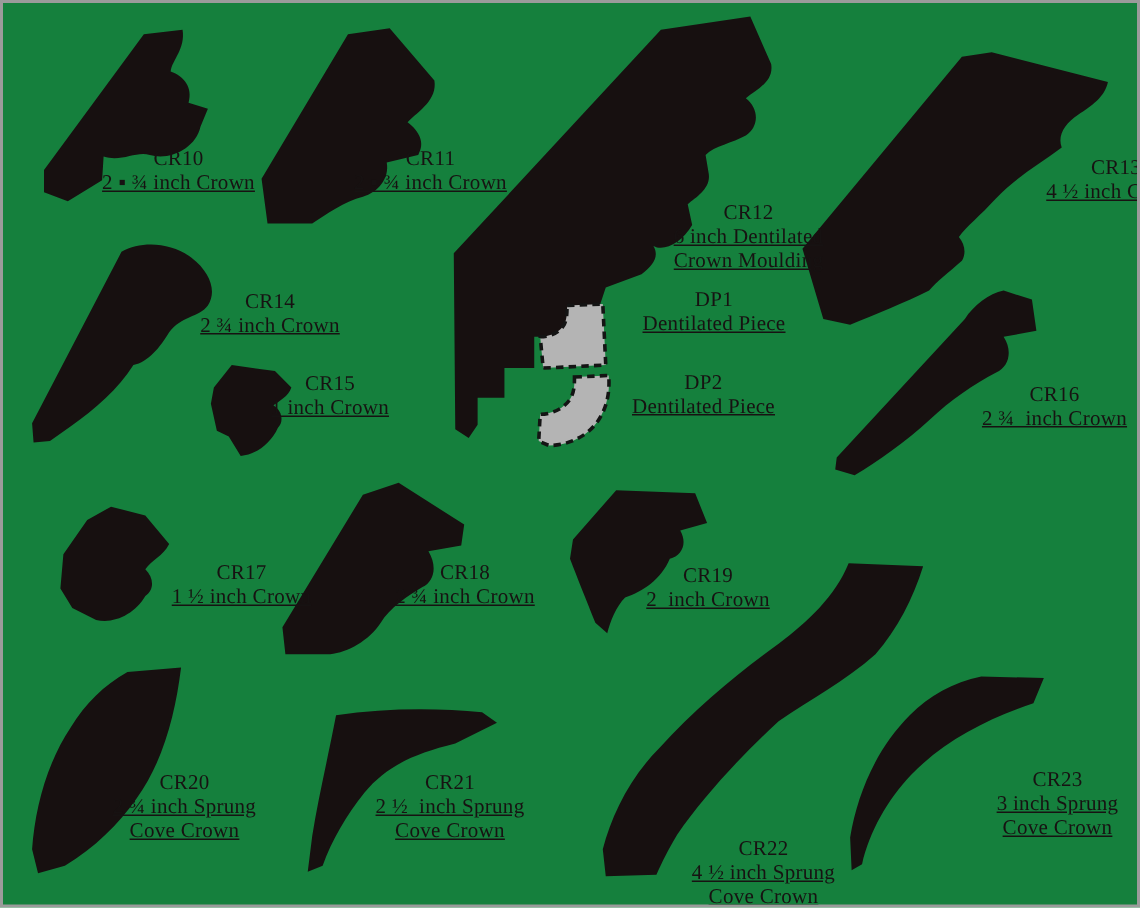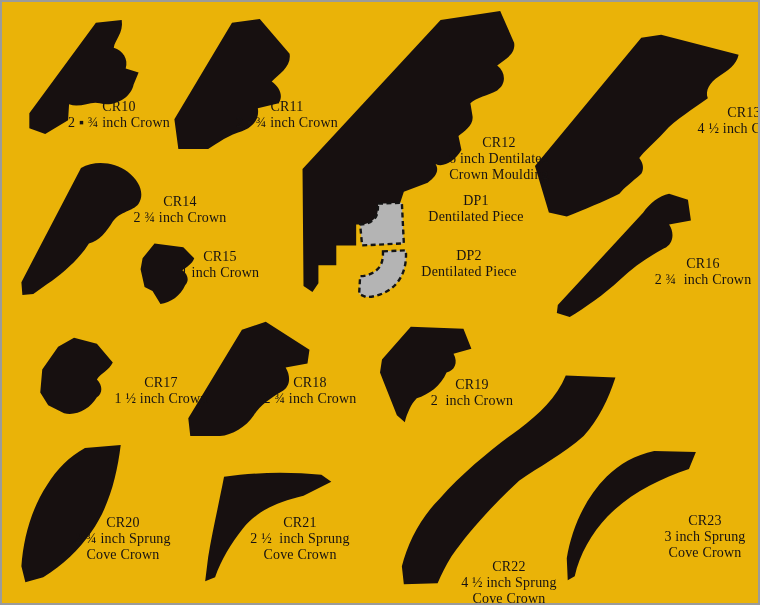--- a/index.html
+++ b/index.html
@@ -1,37 +1,37 @@
 <!DOCTYPE html>
 <html><head>
 <meta charset="utf-8">
 <style>
   html,body{margin:0;padding:0;background:#fff;}
   .canvas{
     position:relative;
     width:760px;height:605px;
     box-sizing:border-box;
-    background:#eab308;
+    background:#15803d;
     border:2px solid #9b9b9b;
     overflow:hidden;
     font-family:"Liberation Serif", serif;
   }
   .canvas svg{position:absolute;left:0;top:0;}
   .label{
     position:absolute;
     transform:translateX(-50%);
     text-align:center;
     font-size:14px;
     line-height:16px;
     color:#171212;
     letter-spacing:0.2px;
     white-space:pre;
   }
   .label .code{display:block;}
-  .label .desc{display:block;}
+  .label .desc{display:block;text-decoration:underline;}
 </style>
 </head>
 <body>
 
 <div class="canvas">
   <svg id="profiles-svg" width="756" height="601" viewBox="0 0 760 605" aria-hidden="true">
       <path d="M94,21 L120,18 C122,31 113,38 112,46 C121,49 127,57 124,67 L137,71 L132,83 C129,97 112,106 98,102 C89,99 79,107 67,103 L66,119 L43,133 L27,127 L27,112 Z" fill="#171010"></path>
       <path d="M231,21 L259,17 L289,52 C291,65 279,72 271,80 C279,86 283,94 278,102 L257,107 C259,118 251,127 241,130 C229,133 216,142 207,148 L177,148 L173,118 Z" fill="#171010"></path>
       <path d="M441,18 L501,9 L515,41 C517,53 505,58 498,64 C507,71 507,83 498,89 C489,94 477,96 471,102 L473,114 C475,124 465,130 459,135 L462,149 C455,161 443,167 436,163 C440,170 436,176 428,182 L404,191 L399,206 L378,206 L378,224 L356,224 L356,245 L336,245 L336,265 L318,265 L318,283 L312,292 L303,286 L302,168 Z" fill="#171010"></path>
       <path d="M643,36 L663,33 L741,53 C739,63 730,69 721,75 C712,81 707,89 710,97 C695,108 678,118 666,131 C655,143 646,150 641,157 C645,162 646,168 643,173 C634,181 626,187 621,193 C605,201 585,209 568,216 L550,212 L536,165 Z" fill="#171010"></path>

